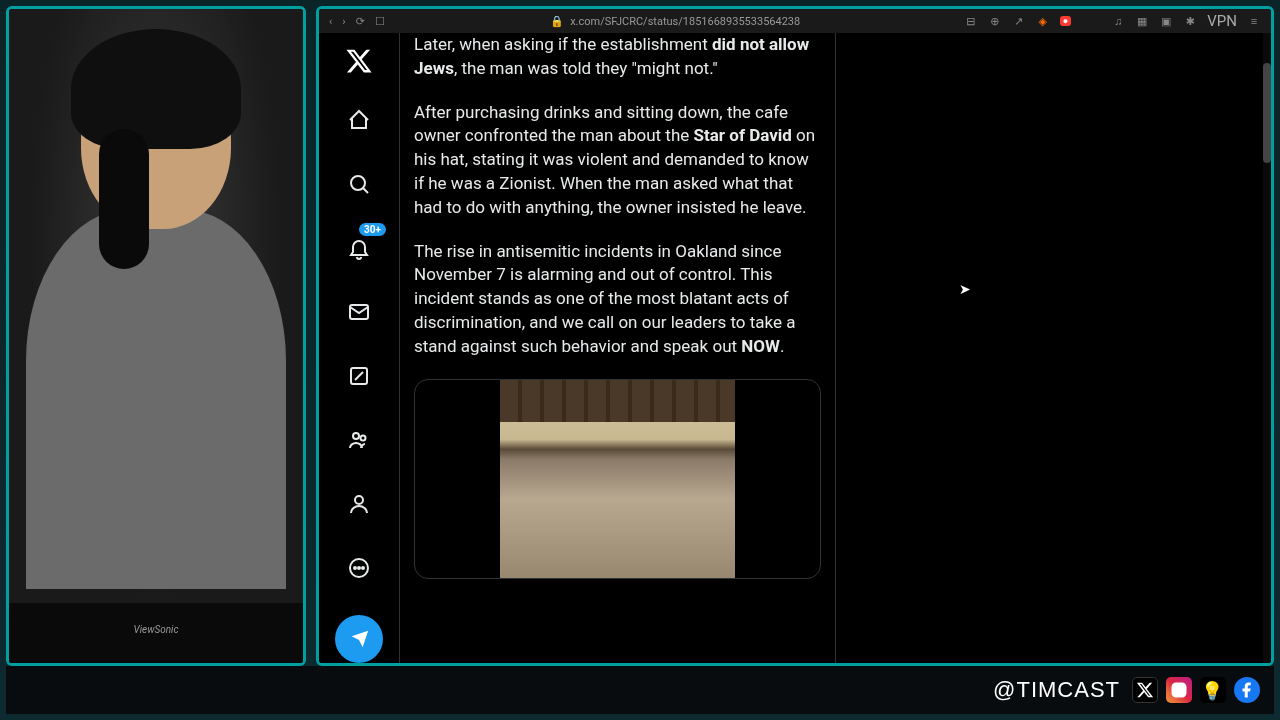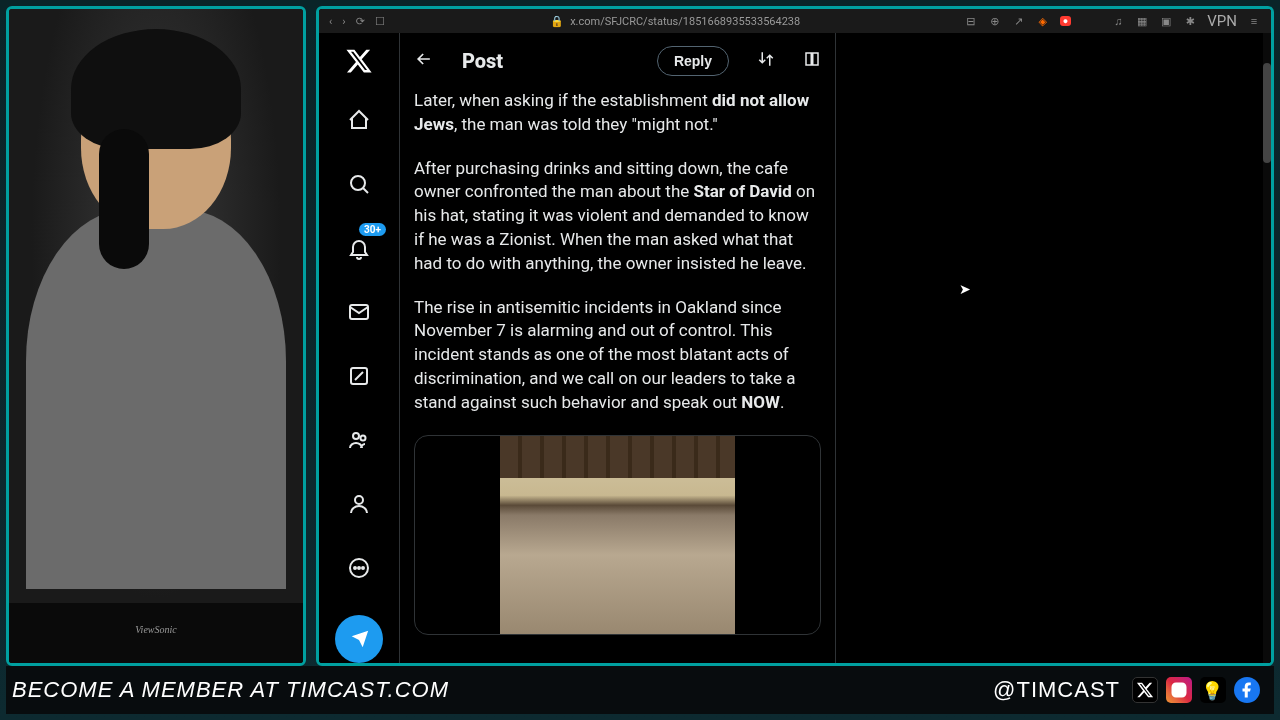--- a/index.html
+++ b/index.html
@@ -81,21 +81,20 @@
     border-radius: 25px;
   }
   .monitor-brand {
     position: absolute;
     bottom: 28px;
     left: 50%;
     transform: translateX(-50%);
     color: #999;
     font-size: 10px;
     font-style: italic;
-    font-family: Liberation Serif, serif;
   }
   .monitor-bar {
     position: absolute;
     bottom: 0;
     left: 0;
     right: 0;
     height: 60px;
     background: #0a0a0a;
   }
 
@@ -411,39 +410,20 @@
           </div>
           <div class="compose-btn">
             <svg viewBox="0 0 24 24">
                 <path d="M22 3l-9 9M22 3l-6 18-4-8-8-4 18-6z"></path>
               </svg>
           </div>
 
         </div>
 
         <div class="content">
-          <div class="header-bar">
-            <div class="back-arrow">
-              <svg viewBox="0 0 24 24">
-                  <path d="M19 12H5M11 18l-6-6 6-6"></path>
-                </svg>
-            </div>
-            <div class="header-title">Post</div>
-            <button class="reply-btn">Reply</button>
-            <div class="header-icon">
-              <svg viewBox="0 0 24 24">
-                  <path d="M7 3v14M3 13l4 4 4-4M17 21V7M13 11l4-4 4 4"></path>
-                </svg>
-            </div>
-            <div class="header-icon">
-              <svg viewBox="0 0 24 24">
-                  <path d="M4 4h7v16H4zM13 4h7v16h-7z"></path>
-                </svg>
-            </div>
-          </div>
 
           <div class="post-body">
             <p><span>Later, when asking if the establishment </span><b>did not allow Jews</b><span>, the man was told they "might not."</span></p>
             <p><span>After purchasing drinks and sitting down, the cafe owner confronted the man about the </span><b>Star of David</b><span> on his hat, stating it was violent and demanded to know if he was a Zionist. When the man asked what that had to do with anything, the owner insisted he leave.</span></p>
             <p><span>The rise in antisemitic incidents in Oakland since November 7 is alarming and out of control. This incident stands as one of the most blatant acts of discrimination, and we call on our leaders to take a stand against such behavior and speak out </span><b>NOW</b><span>.</span></p>
           </div>
 
           <div class="media-card">
             <div class="media-inner">
               <div class="media-beams"></div>
@@ -456,23 +436,20 @@
         <div class="page-scroll">
           <div class="page-scroll-thumb"></div>
         </div>
 
         <div class="cursor">➤</div>
       </div>
     </div>
   </div>
 
   <div class="footer">
-    <div class="footer-cta">
-      <span>BECOME A MEMBER AT </span><span class="footer-cta-domain">TIMCAST.COM</span>
-    </div>
     <div class="footer-spacer"></div>
     <div class="footer-handle">@TIMCAST</div>
     <div class="social">
       <div class="social-icon si-x">
         <svg viewBox="0 0 24 24">
             <path d="M18.244 2.25h3.308l-7.227 8.26 8.502 11.24H16.17l-5.214-6.817L4.99 21.75H1.68l7.73-8.835L1.254 2.25H8.08l4.713 6.231zm-1.161 17.52h1.833L7.084 4.126H5.117z"></path>
           </svg>
       </div>
       <div class="social-icon si-ig">
         <svg viewBox="0 0 24 24" fill="none" stroke="#fff" stroke-width="2">

